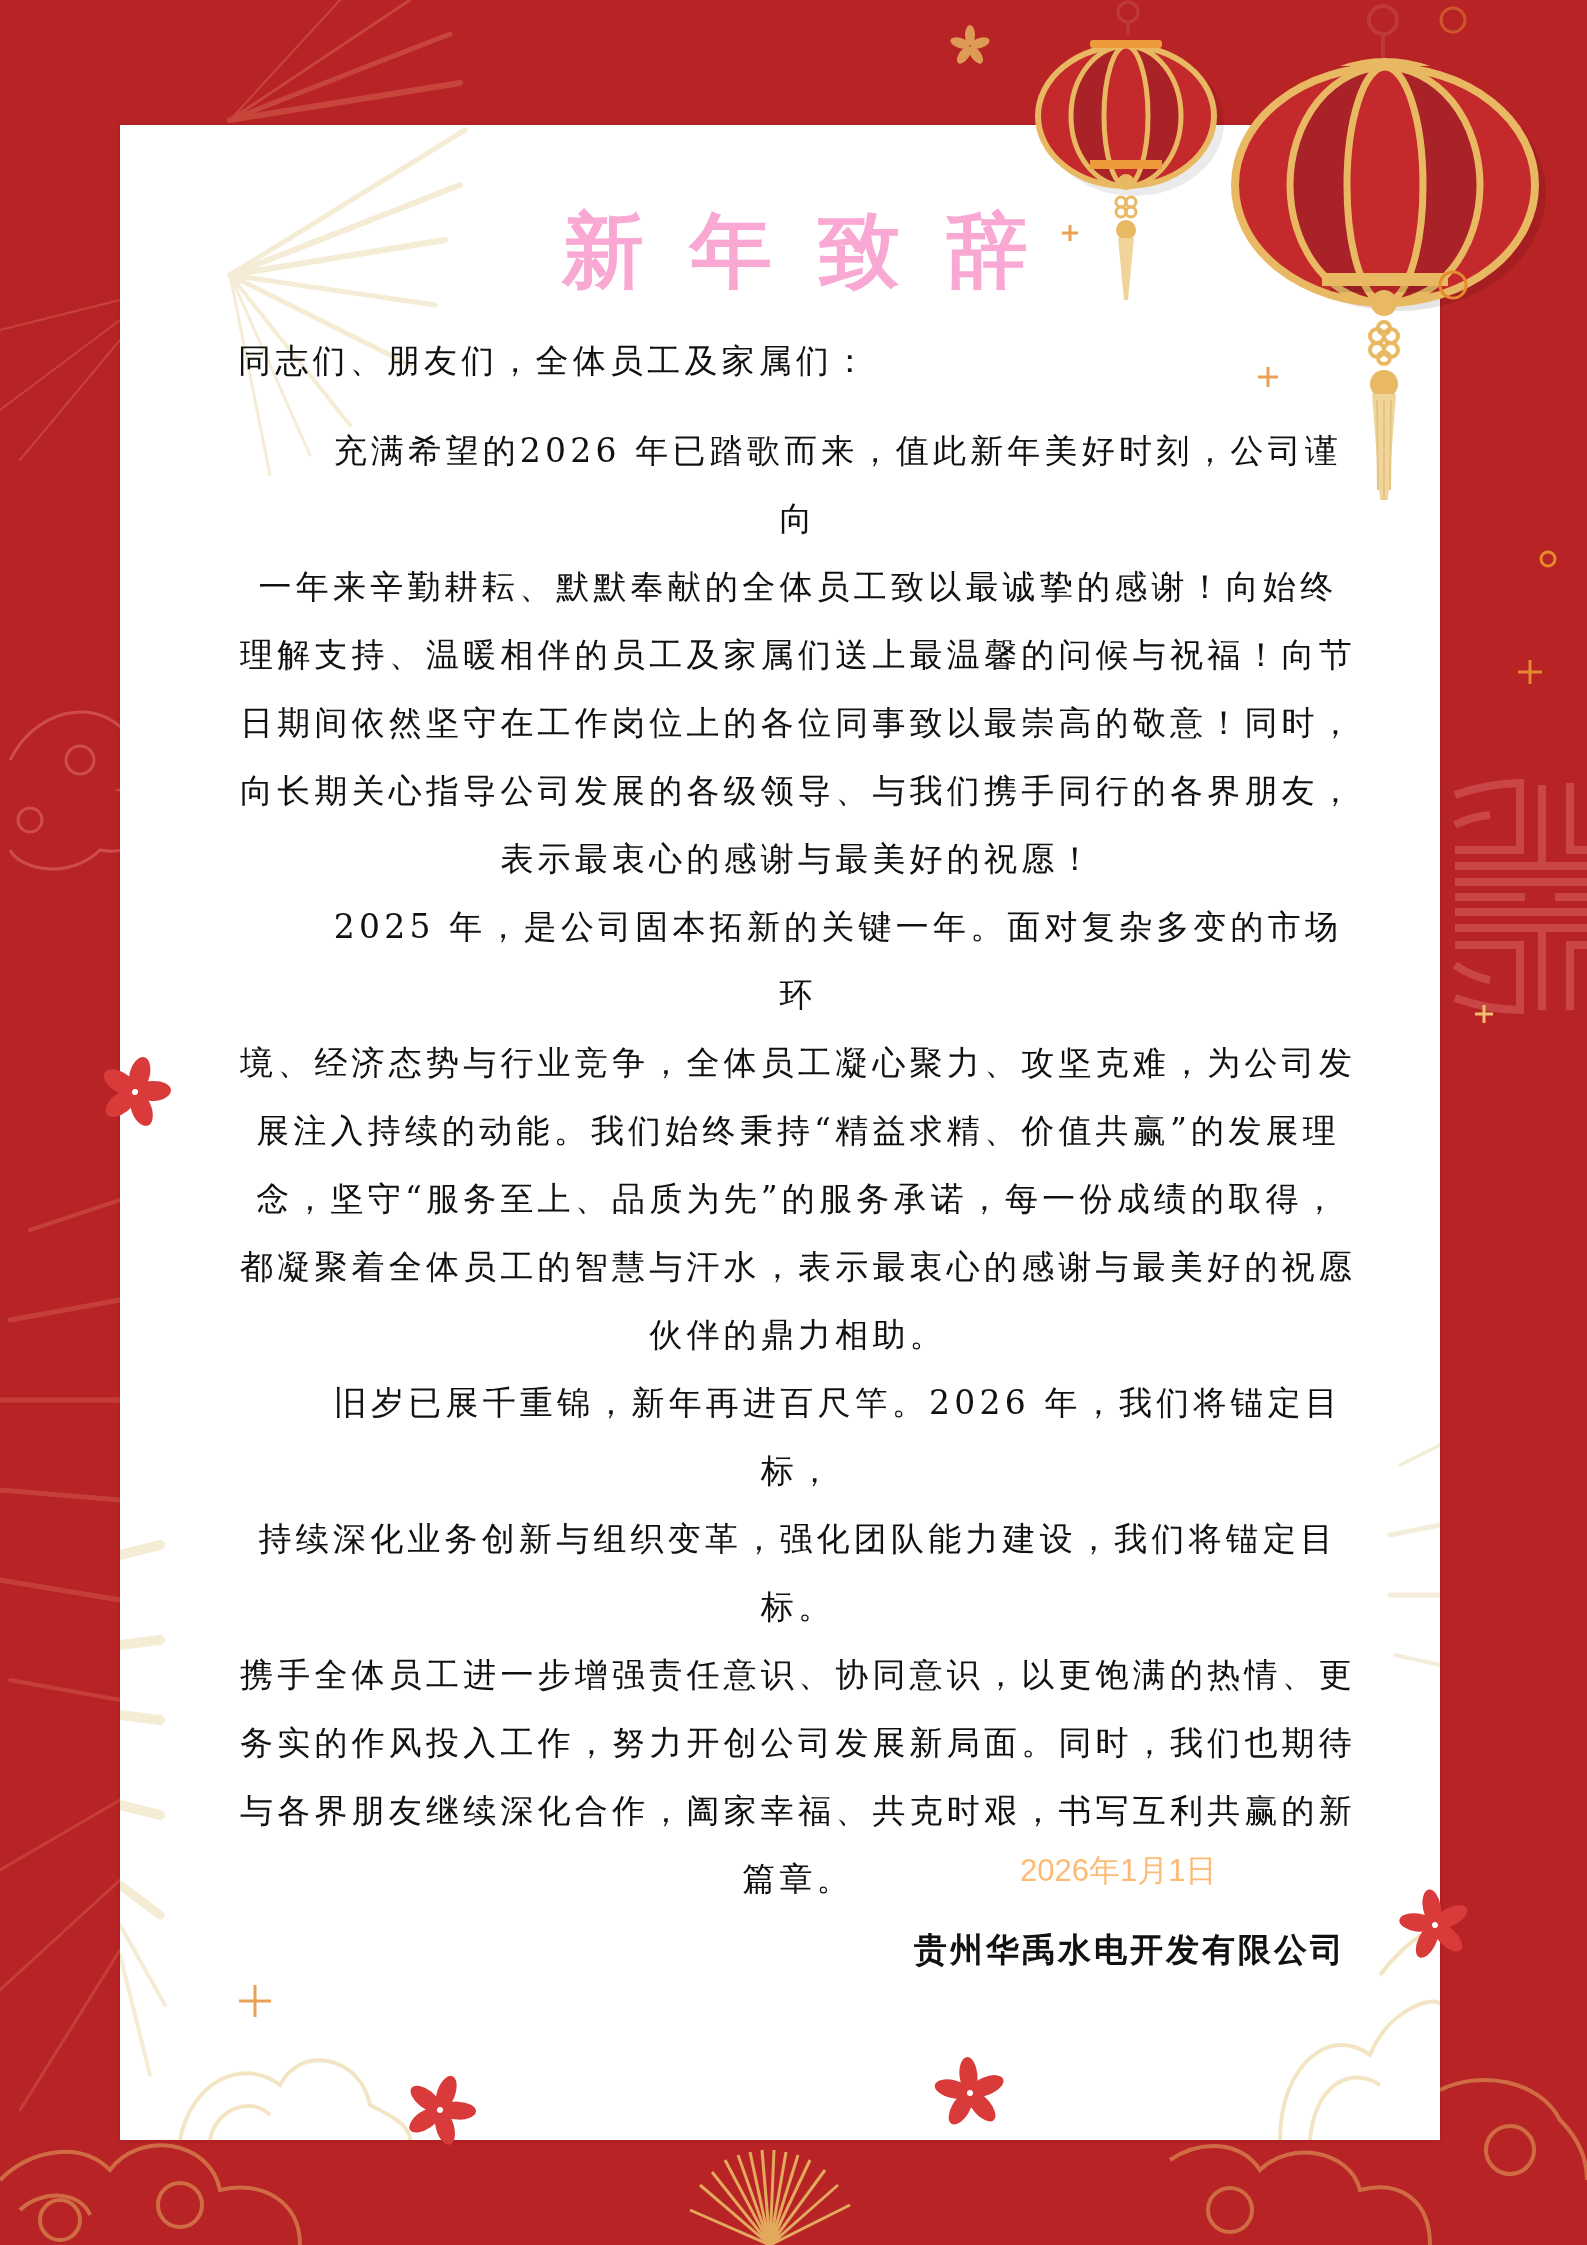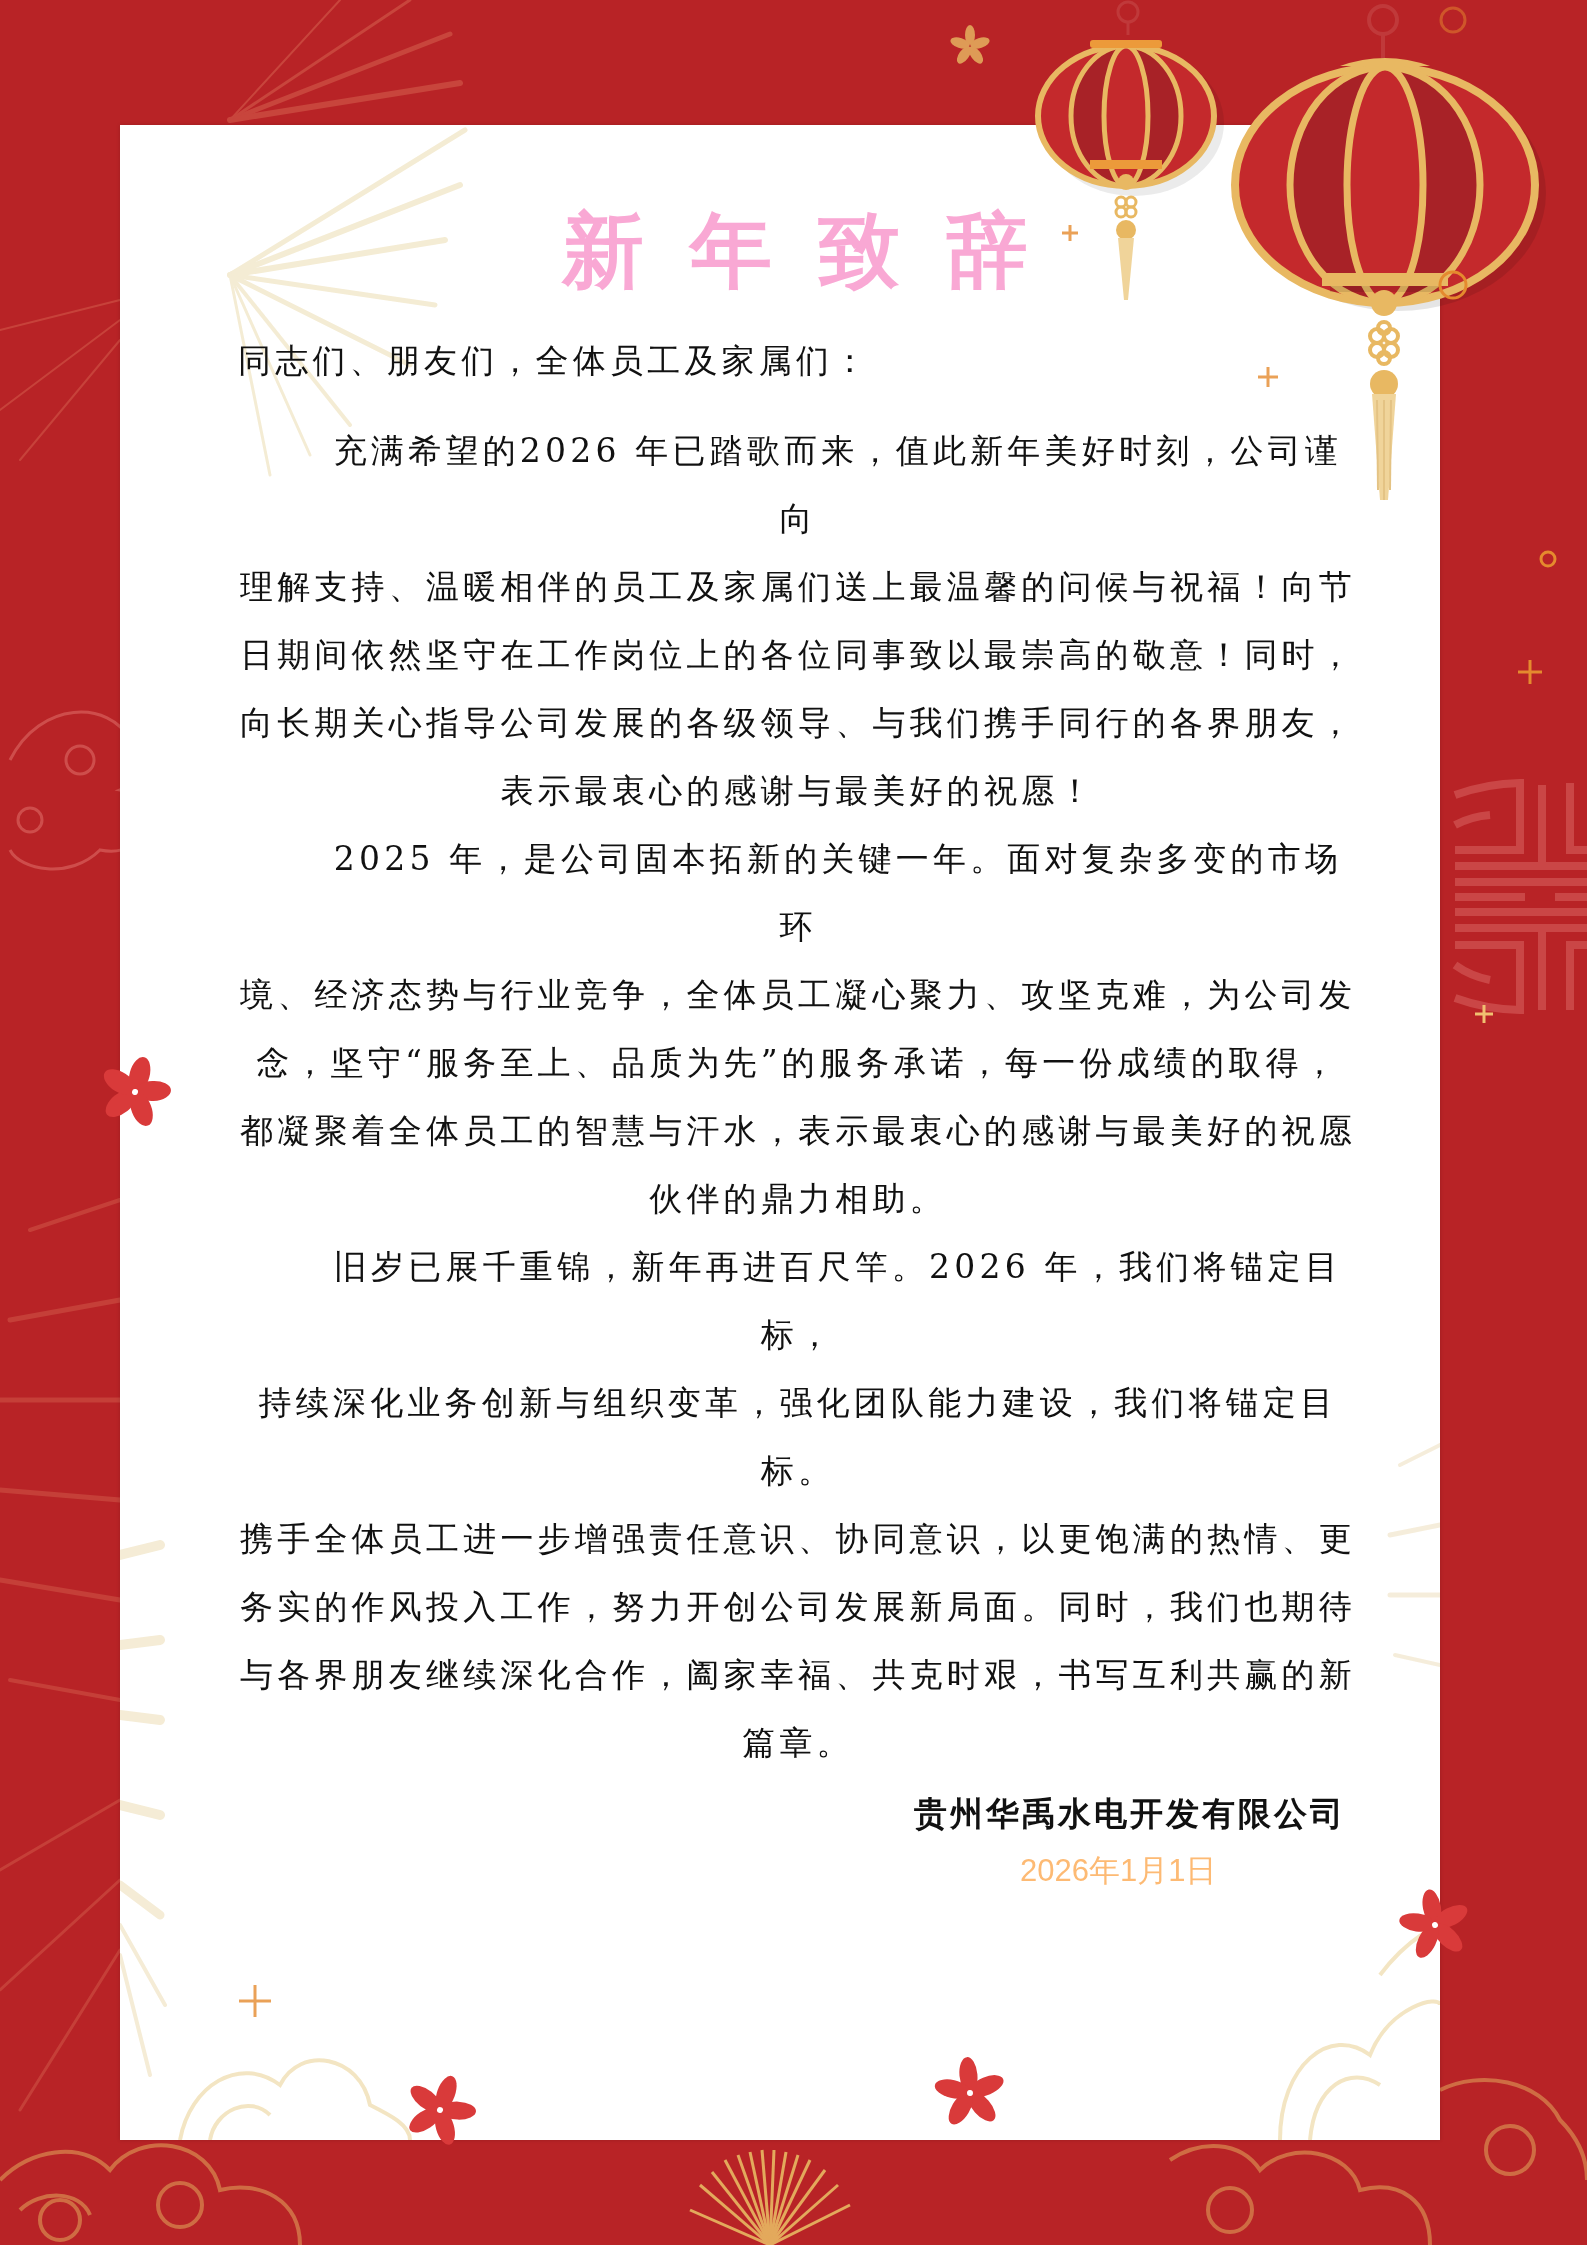--- a/index.html
+++ b/index.html
@@ -183,29 +183,31 @@
     </g>
   </svg>
 </div>
 
 <div class="content">
   <h1 class="title">新年致辞</h1>
   <div class="salutation">同志们、朋友们，全体员工及家属们：</div>
 
   <div>
     <p class="para first"><span class="indent"></span><span>充满希望的2026 年已踏歌而来，值此新年美好时刻，公司谨向</span></p>
+    <p class="para">一年来辛勤耕耘、默默奉献的全体员工致以最诚挚的感谢！向始终</p>
     <p class="para">理解支持、温暖相伴的员工及家属们送上最温馨的问候与祝福！向节</p>
     <p class="para">日期间依然坚守在工作岗位上的各位同事致以最崇高的敬意！同时，</p>
     <p class="para">向长期关心指导公司发展的各级领导、与我们携手同行的各界朋友，</p>
     <p class="para">表示最衷心的感谢与最美好的祝愿！</p>
   </div>
 
   <div>
     <p class="para"><span class="indent"></span><span>2025 年，是公司固本拓新的关键一年。面对复杂多变的市场环</span></p>
     <p class="para">境、经济态势与行业竞争，全体员工凝心聚力、攻坚克难，为公司发</p>
+    <p class="para">展注入持续的动能。我们始终秉持“精益求精、价值共赢”的发展理</p>
     <p class="para">念，坚守“服务至上、品质为先”的服务承诺，每一份成绩的取得，</p>
     <p class="para">都凝聚着全体员工的智慧与汗水，表示最衷心的感谢与最美好的祝愿</p>
     <p class="para">伙伴的鼎力相助。</p>
   </div>
 
   <div>
     <p class="para"><span class="indent"></span><span>旧岁已展千重锦，新年再进百尺竿。2026 年，我们将锚定目标，</span></p>
     <p class="para">持续深化业务创新与组织变革，强化团队能力建设，我们将锚定目标。</p>
     <p class="para">携手全体员工进一步增强责任意识、协同意识，以更饱满的热情、更</p>
     <p class="para">务实的作风投入工作，努力开创公司发展新局面。同时，我们也期待</p>

